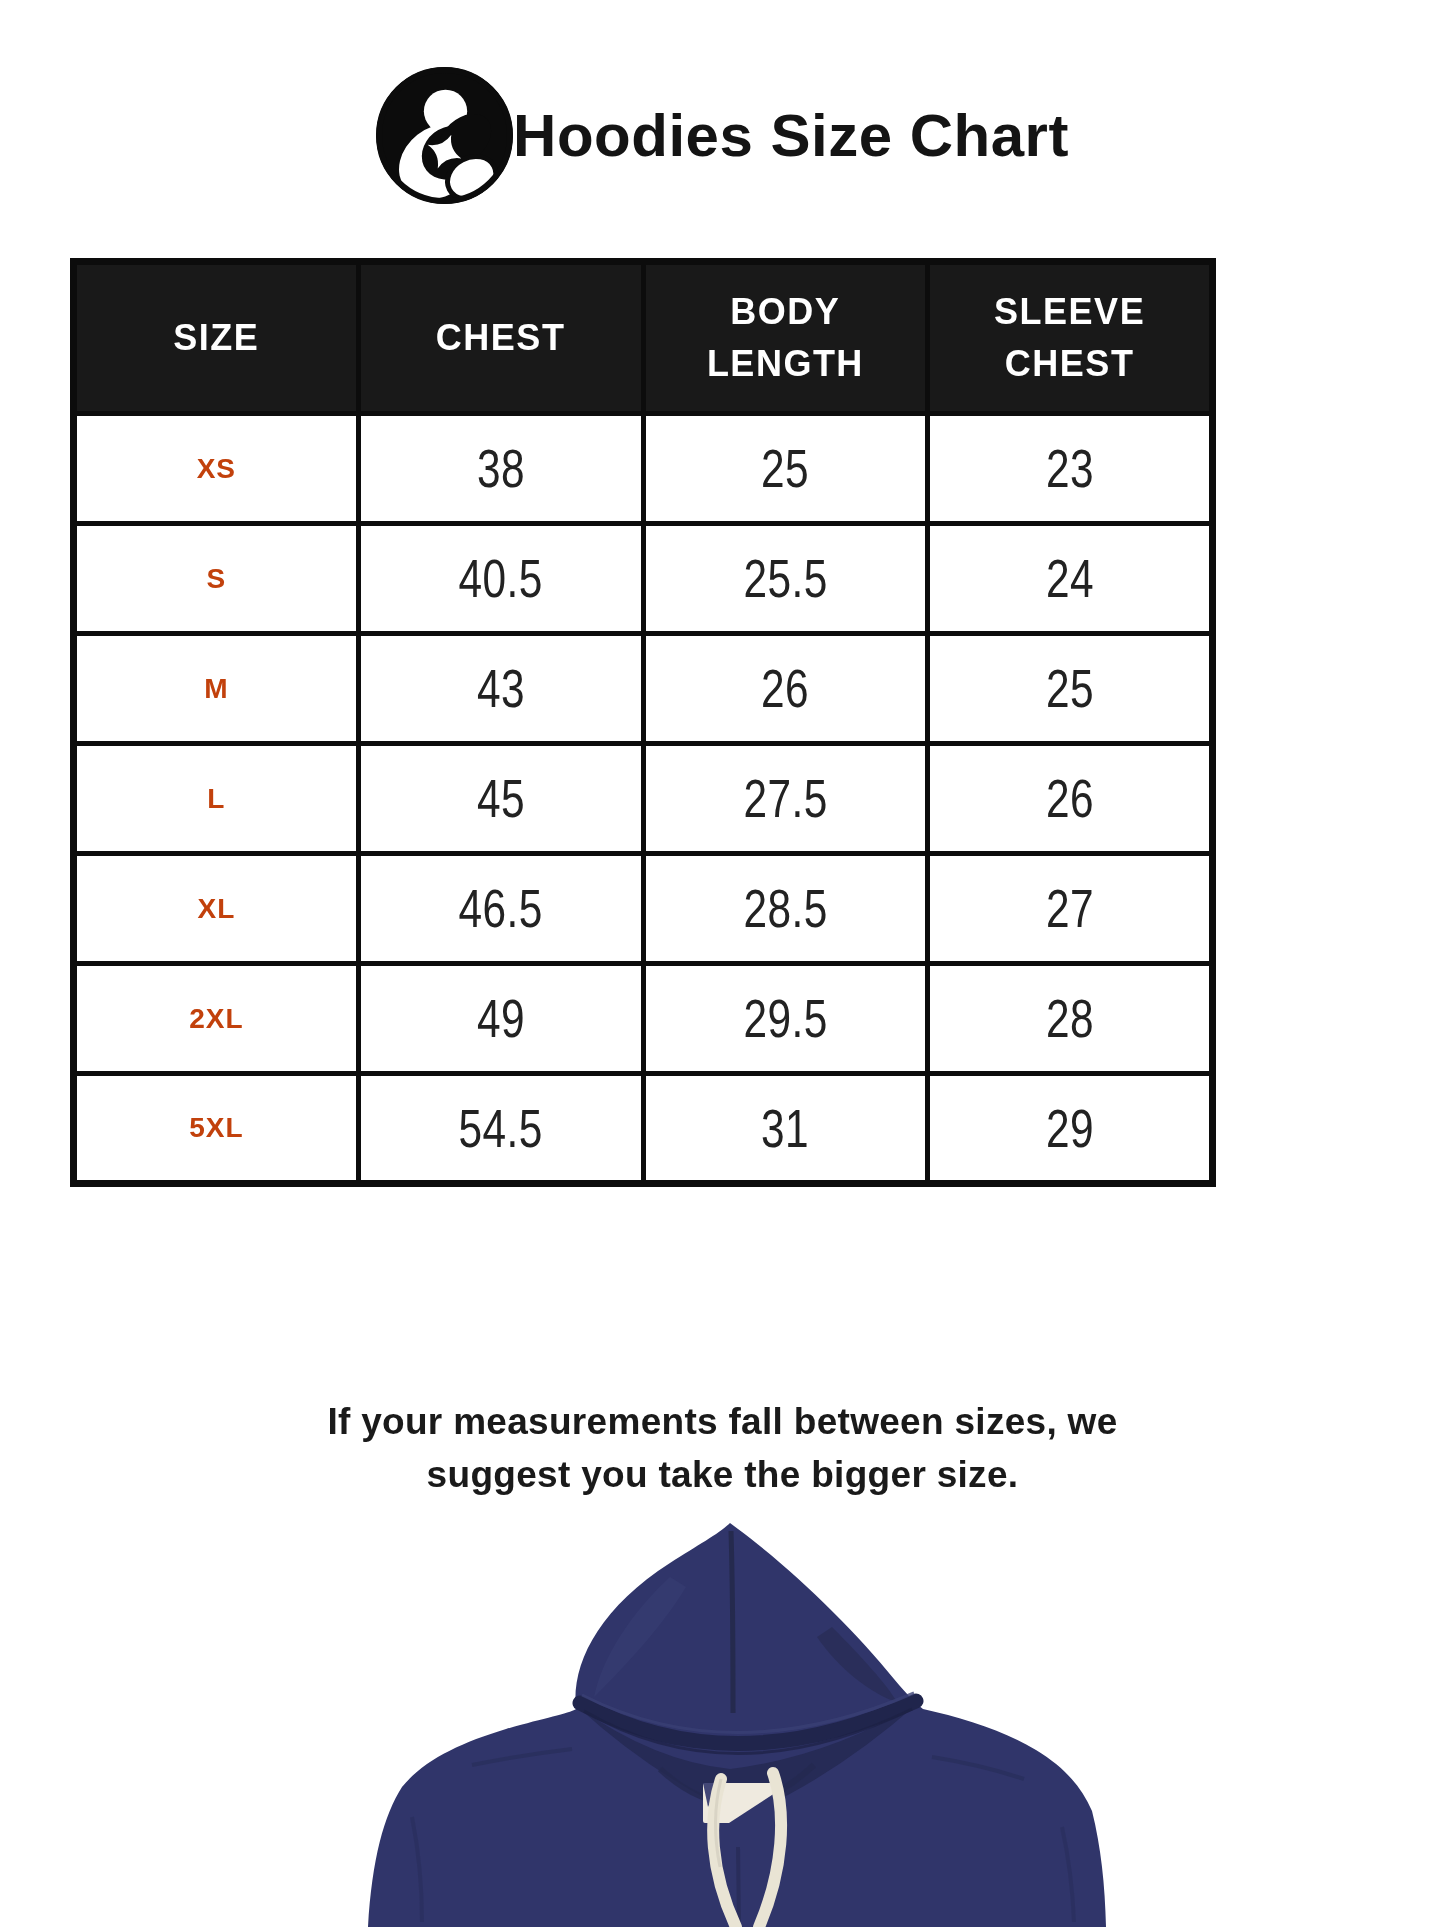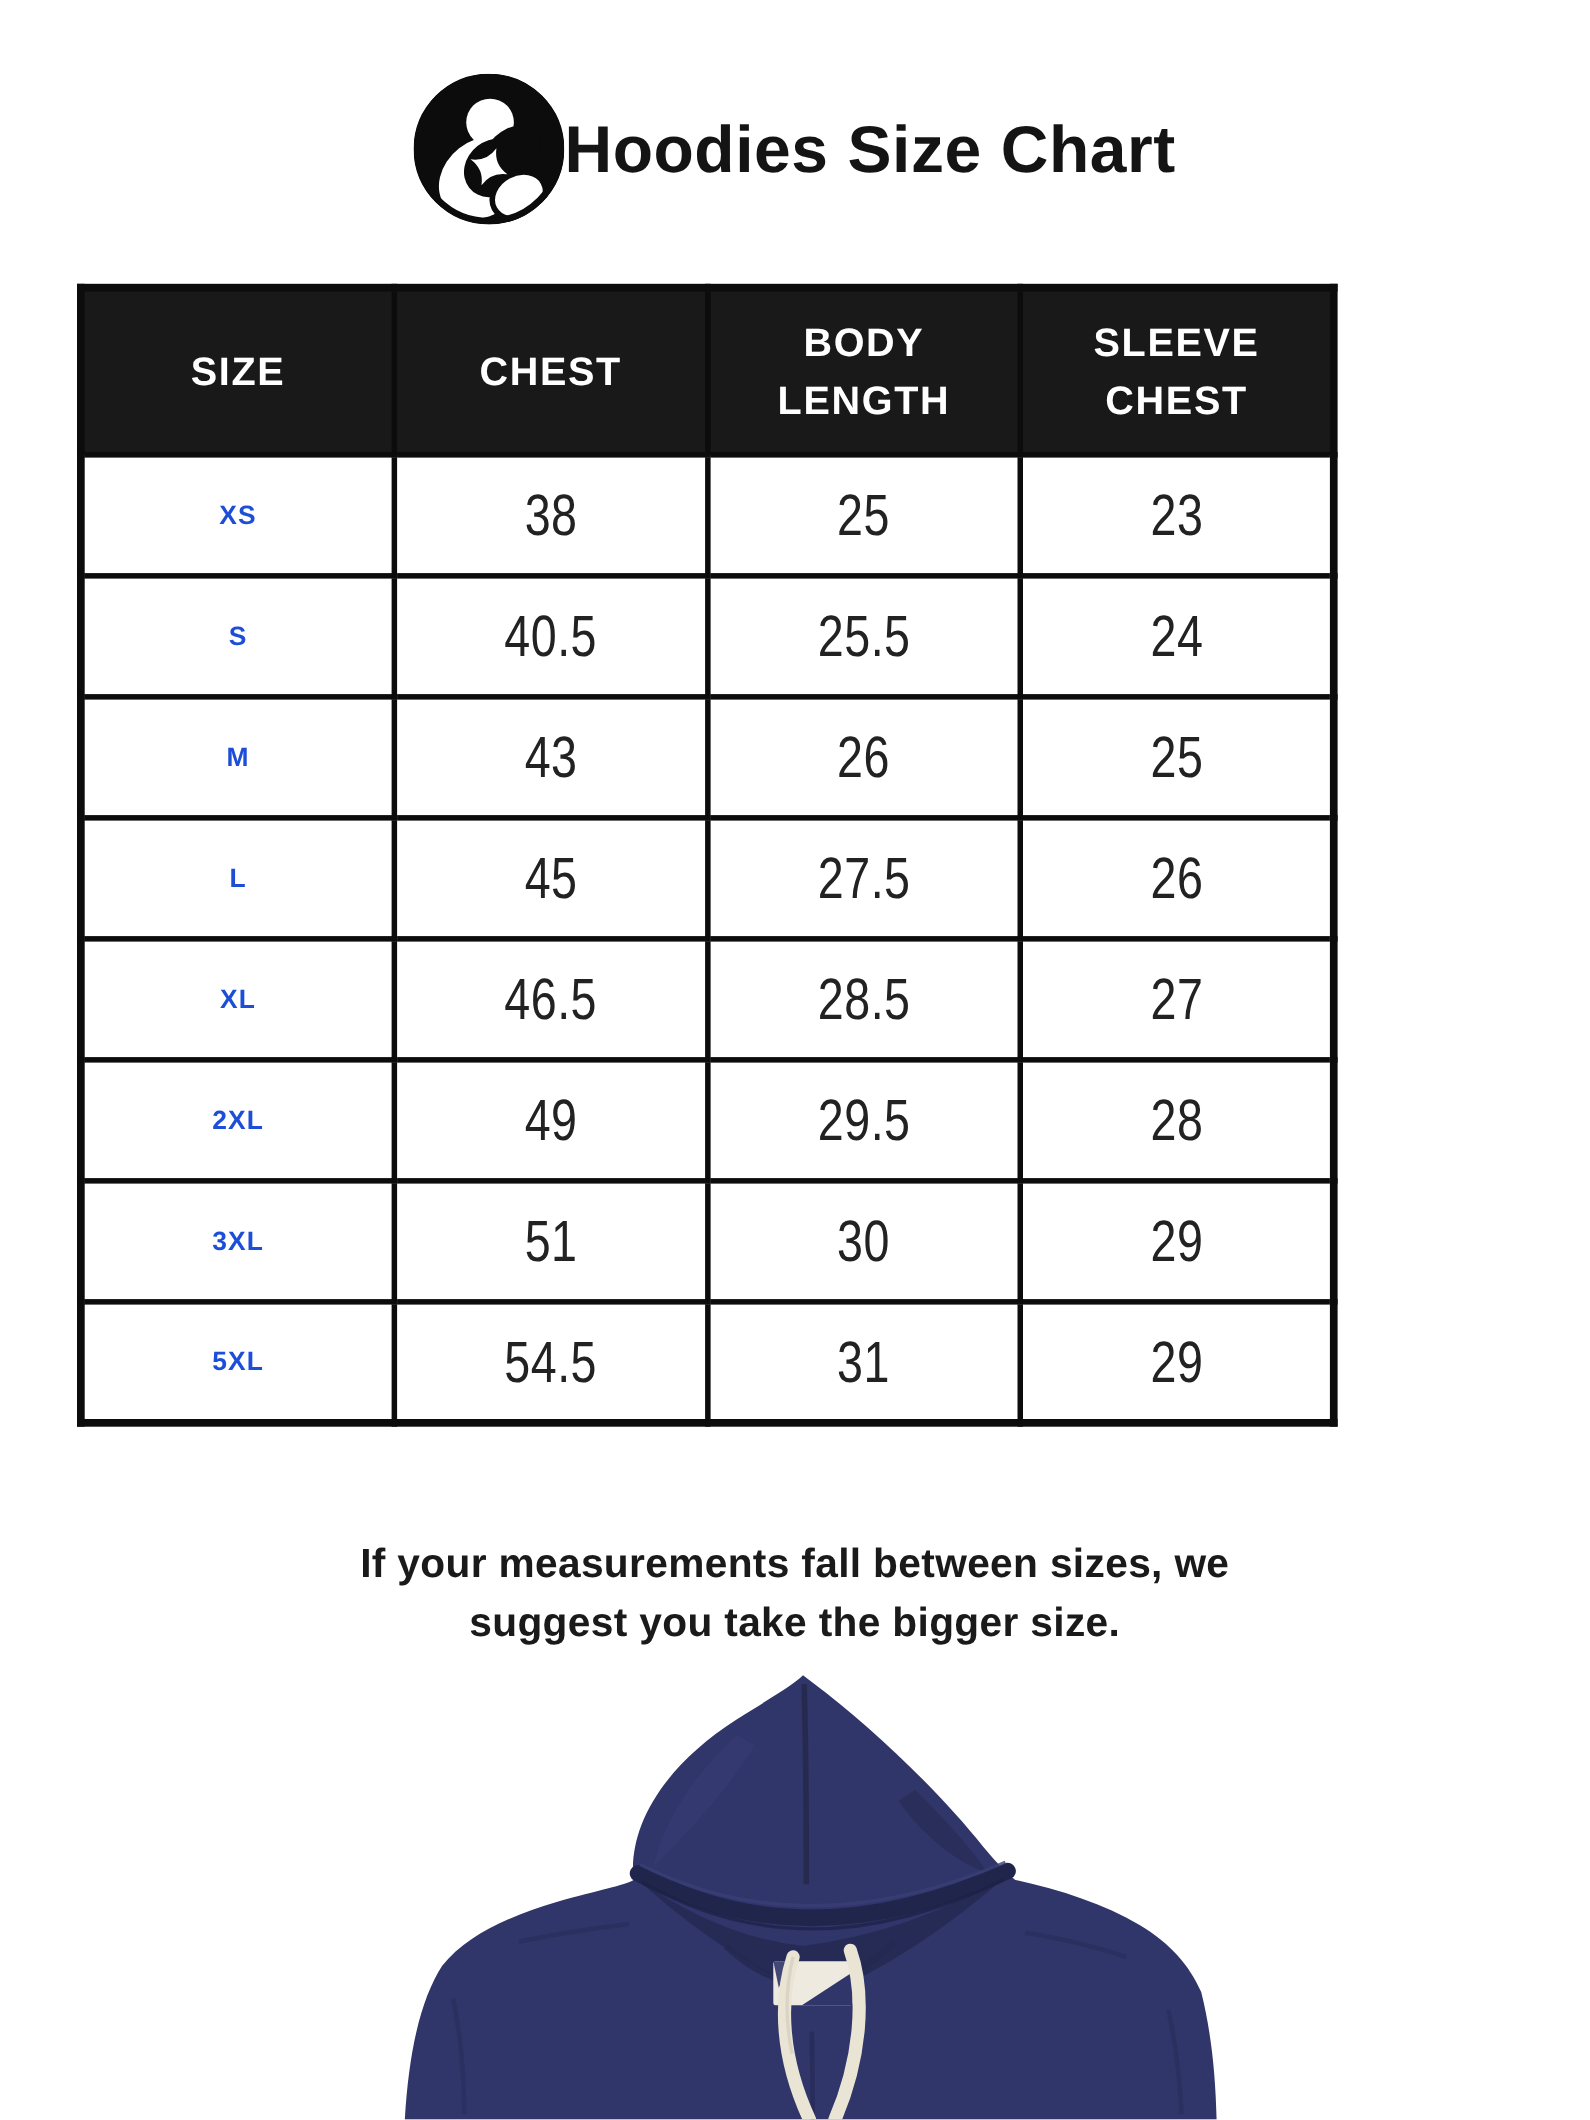--- a/index.html
+++ b/index.html
@@ -29,21 +29,21 @@
   }
   .size-table th, .size-table td {
     border:5px solid #0c0c0c; text-align:center; vertical-align:middle; padding:0;
   }
   .size-table thead th {
     background:#191919; color:#ffffff; height:152px;
     font-size:36px; font-weight:bold; letter-spacing:1.5px; line-height:1.45;
   }
   .size-table thead th .hwrap { display:inline-block; max-width:215px; }
   .size-table tbody th, .size-table tbody td { height:110px; background:#ffffff; }
-  .size-table tbody th { font-size:24px; font-weight:bold; color:#1d4ed8; letter-spacing:1px; }
+  .size-table tbody th { font-size:28px; font-weight:bold; color:#c2410c; letter-spacing:1px; }
   .size-table tbody td { font-size:53px; font-weight:normal; color:#222222; }
   .num { display:inline-block; transform:scaleX(.8); letter-spacing:.5px; }
 
   
   .size-note {
     position:absolute; top:1396px; left:0; width:100%;
     text-align:center; font-size:37px; font-weight:bold; color:#1a1a1a;
     line-height:1.42; letter-spacing:.3px;
   }
 
@@ -121,26 +121,20 @@
         <td><span class="num">28.5</span></td>
         <td><span class="num">27</span></td>
       </tr>
       <tr>
         <th>2XL</th>
         <td><span class="num">49</span></td>
         <td><span class="num">29.5</span></td>
         <td><span class="num">28</span></td>
       </tr>
       <tr>
-        <th>3XL</th>
-        <td><span class="num">51</span></td>
-        <td><span class="num">30</span></td>
-        <td><span class="num">29</span></td>
-      </tr>
-      <tr>
         <th>5XL</th>
         <td><span class="num">54.5</span></td>
         <td><span class="num">31</span></td>
         <td><span class="num">29</span></td>
       </tr>
     </tbody>
   </table>
 
   <div class="size-note">
     <span>If your measurements fall between sizes, we</span><br>

